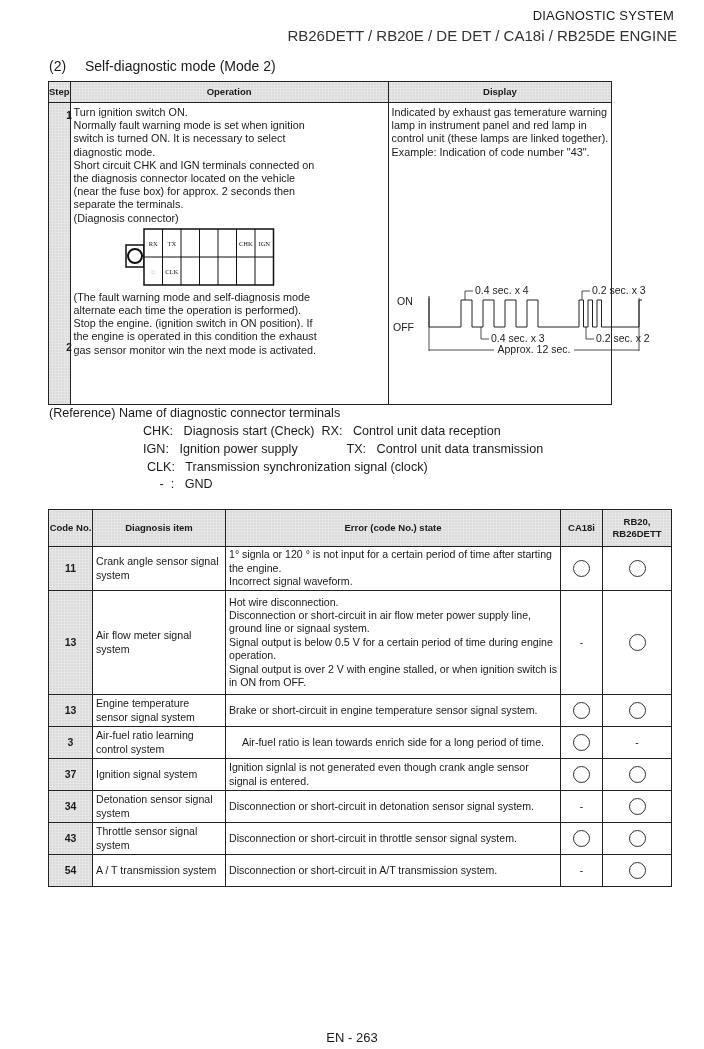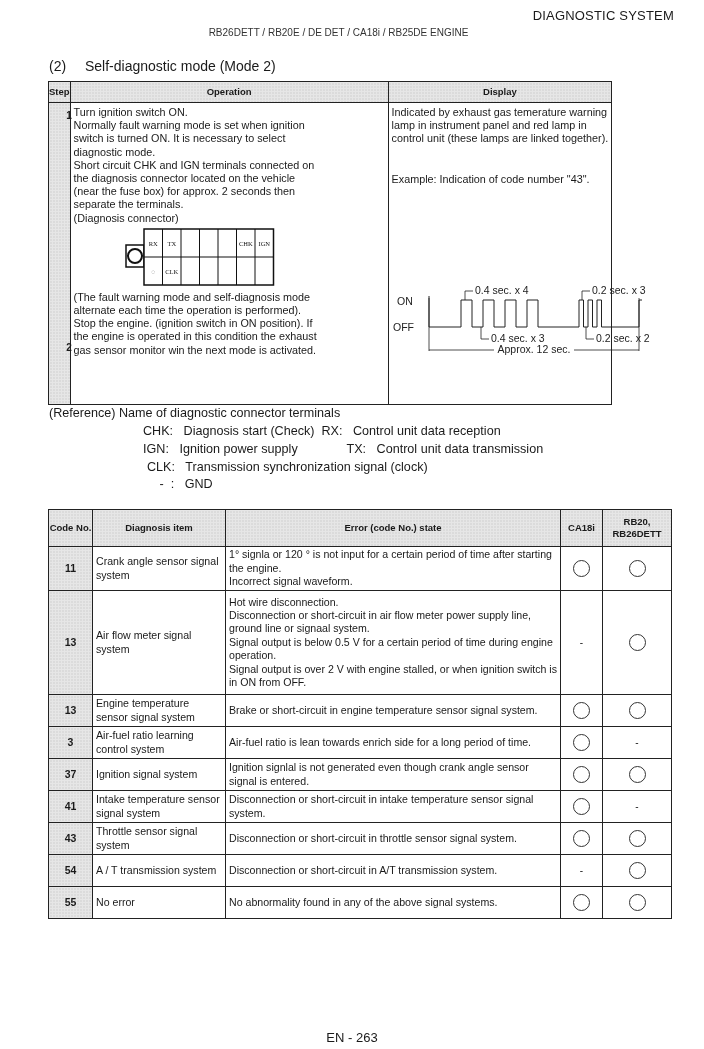--- a/index.html
+++ b/index.html
@@ -1,20 +1,20 @@
 <!DOCTYPE html>
 <html><head>
 <meta charset="utf-8">
 <style>
   html, body { margin: 0; padding: 0; background: #ffffff; }
   body { width: 704px; height: 1049px; position: relative; overflow: hidden;
          font-family: "Liberation Sans", sans-serif; color: #1a1a1a; }
   .abs { position: absolute; }
   .hdr-right { right: 30px; top: 8px; font-size: 13px; letter-spacing: 0.2px; }
-  .hdr-sub { left: 0; width: 677px; top: 27px; text-align: center; font-size: 10px; color: #333; }
+  .hdr-sub { left: 0; width: 677px; top: 27px; text-align: right; font-size: 15px; color: #333; }
   .section-title { left: 49px; top: 58px; font-size: 14px; }
   .section-title .num { display: inline-block; width: 36px; }
 
   table { border-collapse: collapse; position: absolute; }
   td, th { border: 1px solid #222; vertical-align: top; padding: 0; }
   .shade { background-color: #e6e6e6;
            background-image: radial-gradient(#b8b8b8 0.6px, transparent 0.8px);
            background-size: 3px 3px; }
 
   
@@ -110,21 +110,21 @@
             <div class="op-line">the engine is operated in this condition the exhaust</div>
             <div class="op-line">gas sensor monitor win the next mode is activated.</div>
           </div>
       </td>
       <td class="disp-cell">
         <div id="disp">
             <div class="op-line">Indicated by exhaust gas temerature warning</div>
             <div class="op-line">lamp in instrument panel and red lamp in</div>
             <div class="op-line">control unit (these lamps are linked together).</div>
           </div>
-        <div style="margin-top:27px">Example:  Indication of code number "43".</div>
+        <div style="">Example:  Indication of code number "43".</div>
         <svg class="waveform" width="270" height="140">
           <text x="8" y="62" font-size="10.5" fill="#222">ON</text>
           <text x="4" y="88" font-size="10.5" fill="#222">OFF</text>
           <path id="wave-path" d="M40 53 L40 84 L72 84 L72 57 L83 57 L83 84 L94 84 L94 57 L105 57 L105 84 L116 84 L116 57 L127 57 L127 84 L138 84 L138 57 L149 57 L149 84 L190 84 L190 57 L194.5 57 L194.5 84 L199 84 L199 57 L203.5 57 L203.5 84 L208 84 L208 57 L212.5 57 L212.5 84 L250 84 L250 57 L253 57" fill="none" stroke="#222" stroke-width="1"></path>
           <line x1="40" y1="55" x2="40" y2="108" stroke="#222" stroke-width="0.8"></line>
           <line x1="250" y1="55" x2="250" y2="108" stroke="#222" stroke-width="0.8"></line>
           <path d="M76 57 L76 48 L84 48" fill="none" stroke="#222" stroke-width="0.8"></path>
           <text x="86" y="51" font-size="10.5" fill="#222">0.4 sec. x 4</text>
           <path d="M92 84 L92 96 L100 96" fill="none" stroke="#222" stroke-width="0.8"></path>
           <text x="102" y="99" font-size="10.5" fill="#222">0.4 sec. x 3</text>
@@ -179,55 +179,48 @@
       <tr style="height: 32px;">
         <td class="code shade">13</td>
         <td class="item">Engine temperature sensor signal system</td>
         <td class="state" style="white-space: pre-line;">Brake or short-circuit in engine temperature sensor signal system.</td>
         <td class="mark"><span class="circle"></span></td>
         <td class="mark2"><span class="circle"></span></td>
       </tr>
       <tr style="height: 32px;">
         <td class="code shade">3</td>
         <td class="item">Air-fuel ratio learning control system</td>
-        <td class="state" style="white-space: pre-line;">Air-fuel ratio is lean towards enrich side for a long period of time.</td>
+        <td class="state" style="white-space: pre-line; text-align: center;">Air-fuel ratio is lean towards enrich side for a long period of time.</td>
         <td class="mark"><span class="circle"></span></td>
         <td class="mark2"><span class="dash">-</span></td>
       </tr>
       <tr style="height: 32px;">
         <td class="code shade">37</td>
         <td class="item">Ignition signal system</td>
         <td class="state" style="white-space: pre-line;">Ignition signlal is not generated even though crank angle sensor signal is entered.</td>
         <td class="mark"><span class="circle"></span></td>
         <td class="mark2"><span class="circle"></span></td>
       </tr>
       <tr style="height: 32px;">
-        <td class="code shade">41</td>
-        <td class="item">Intake temperature sensor signal system</td>
-        <td class="state" style="white-space: pre-line;">Disconnection or short-circuit in intake temperature sensor signal system.</td>
-        <td class="mark"><span class="circle"></span></td>
-        <td class="mark2"><span class="dash">-</span></td>
+        <td class="code shade">34</td>
+        <td class="item">Detonation sensor signal system</td>
+        <td class="state" style="white-space: pre-line;">Disconnection or short-circuit in detonation  sensor signal system.</td>
+        <td class="mark"><span class="dash">-</span></td>
+        <td class="mark2"><span class="circle"></span></td>
       </tr>
       <tr style="height: 32px; margin-top: 44px;">
         <td class="code shade">43</td>
         <td class="item">Throttle sensor signal system</td>
         <td class="state" style="white-space: pre-line;">Disconnection or short-circuit in throttle sensor signal system.</td>
         <td class="mark"><span class="circle"></span></td>
         <td class="mark2"><span class="circle"></span></td>
       </tr>
       <tr style="height: 32px;">
         <td class="code shade">54</td>
         <td class="item">A / T transmission system</td>
         <td class="state" style="white-space: pre-line;">Disconnection or short-circuit in A/T transmission system.</td>
         <td class="mark"><span class="dash">-</span></td>
         <td class="mark2"><span class="circle"></span></td>
       </tr>
-      <tr style="height: 32px;">
-        <td class="code shade">55</td>
-        <td class="item">No error</td>
-        <td class="state" style="white-space: pre-line;">No abnormality found in any of the above signal systems.</td>
-        <td class="mark"><span class="circle"></span></td>
-        <td class="mark2"><span class="circle"></span></td>
-      </tr>
     </tbody>
 </table>
 
 <div class="abs footer">EN - 263</div>
 
 </body></html>

